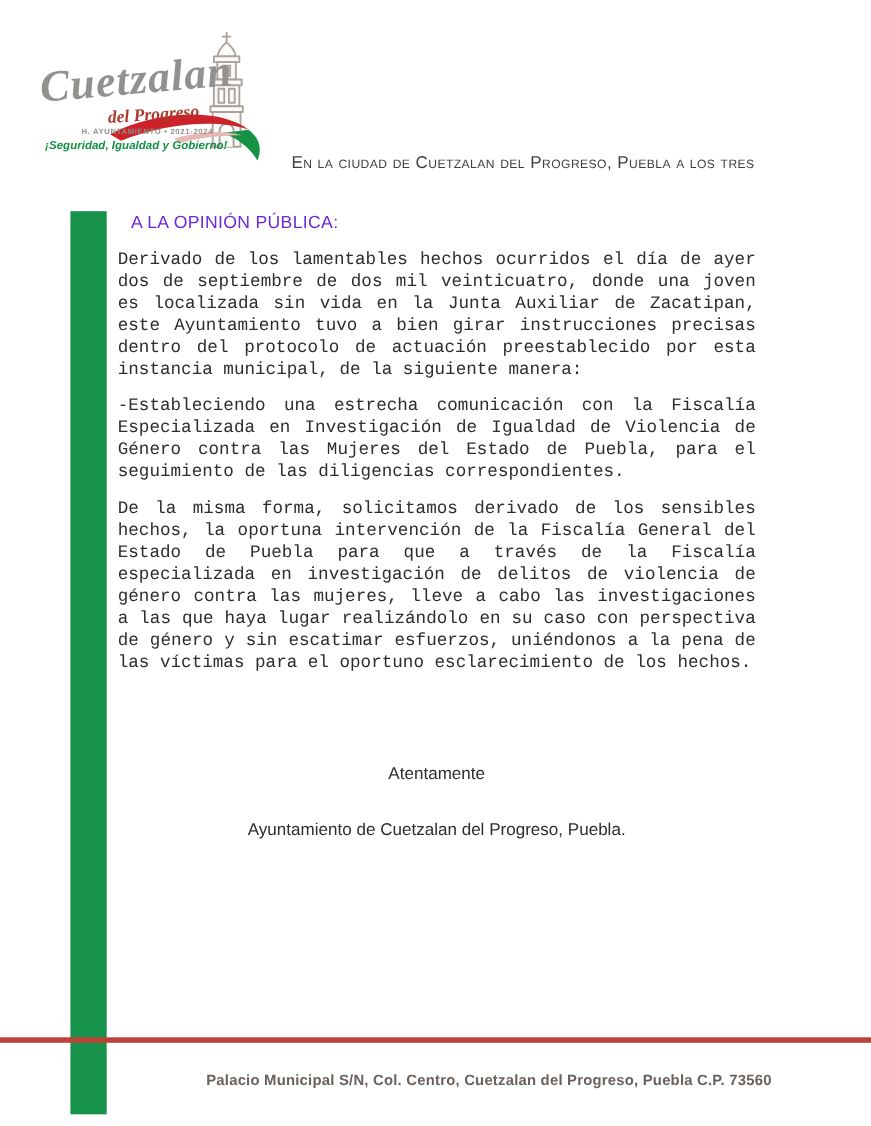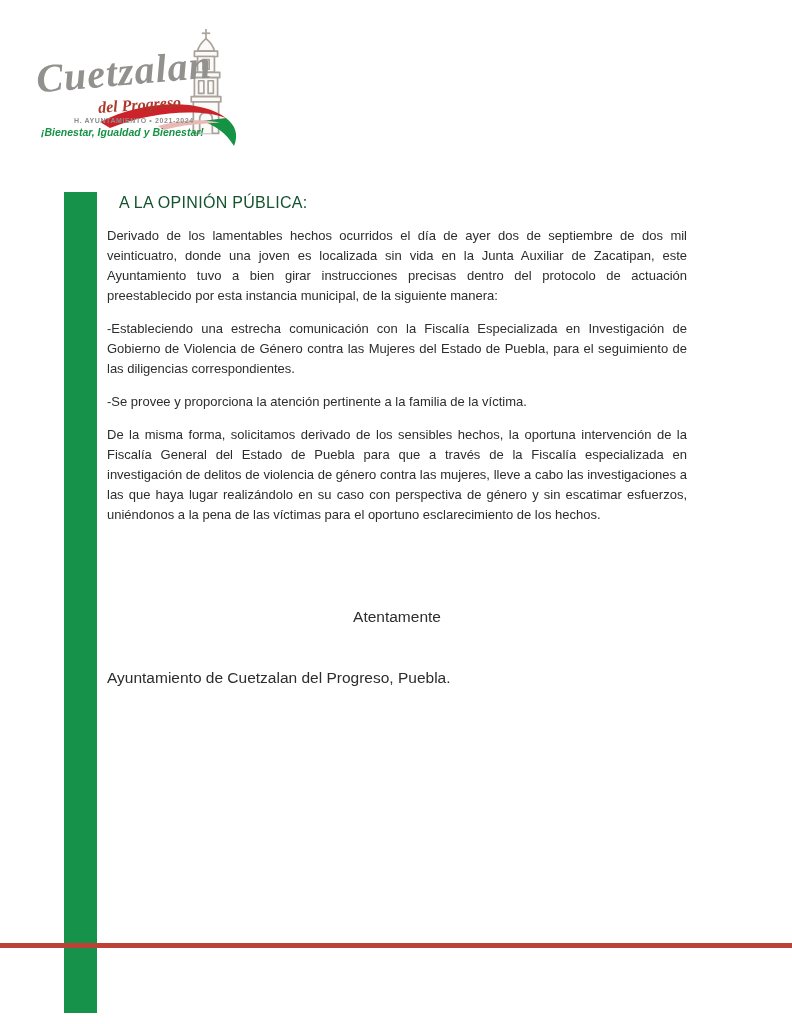--- a/index.html
+++ b/index.html
@@ -65,28 +65,28 @@
     background: #bc4238; z-index: 2;
   }
 
   
   .content {
     position: absolute; left: 107px; top: 194px; width: 580px;
     z-index: 3;
   }
   .heading {
     font-size: 16px; font-weight: normal; letter-spacing: 0.3px;
-    padding-left: 12px; margin: 0 0 14px 0; color: #14532d;
+    padding-left: 12px; margin: 0 0 14px 0; color: #6d28d9;
   }
   .content p {
-    font-size: 13px; line-height: 20px;
-    text-align: justify; margin: 0 0 13px 0;
+    font-size: 16px; line-height: 20px;
+    text-align: justify; margin: 0 0 13px 0; font-family: Liberation Mono, monospace;
   }
   .closing { text-align: center; font-size: 15.5px; margin-top: 83px; }
-  .signature { font-size: 15.5px; margin-top: 43px; }
+  .signature { text-align: center; font-size: 15.5px; margin-top: 33px; }
 
   
   .footer {
     position: absolute; left: 97px; right: 0; top: 974px;
     text-align: center;
     font-size: 13.5px; font-weight: bold;
     color: #6a615a; letter-spacing: 0.2px;
     z-index: 3;
   }
 </style>
@@ -114,33 +114,34 @@
       </g>
     </svg>
     <svg class="ribbon" width="150" height="56" viewBox="0 0 150 56">
       <path d="M2,30 C45,8 102,6 128,26 C100,16 52,20 12,36 Z" fill="#cc2229"></path>
       <path d="M128,26 C137,33 141,42 136,54 C129,42 117,33 104,29 Z" fill="#169245"></path>
       <path d="M60,34 C85,27 108,27 122,31 C104,31 84,33 66,38 Z" fill="#e8b9b4"></path>
     </svg>
     <div class="logo-script">Cuetzalan</div>
     <div class="logo-sub">del Progreso</div>
     <div class="logo-admin">H. AYUNTAMIENTO • 2021-2024</div>
-    <div class="logo-slogan">¡Bienestar, Igualdad y Bienestar!</div>
+    <div class="logo-slogan">¡Seguridad, Igualdad y Gobierno!</div>
   </div>
 
   <div class="dateline">
+    <div>En la ciudad de Cuetzalan del Progreso, Puebla a los tres</div>
   </div>
 
   <div class="green-bar"></div>
 
   <div class="content">
     <h1 class="heading">A LA OPINIÓN PÚBLICA:</h1>
     <p>Derivado de los lamentables hechos ocurridos el día de ayer dos de septiembre de dos mil veinticuatro, donde una joven es localizada sin vida en la Junta Auxiliar de Zacatipan, este Ayuntamiento tuvo a bien girar instrucciones precisas dentro del protocolo de actuación preestablecido por esta instancia municipal, de la siguiente manera:</p>
-    <p>-Estableciendo una estrecha comunicación con la Fiscalía Especializada en Investigación de Gobierno de Violencia de Género contra las Mujeres del Estado de Puebla, para el seguimiento de las diligencias correspondientes.</p>
-    <p>-Se provee y proporciona la atención pertinente a la familia de la víctima.</p>
+    <p>-Estableciendo una estrecha comunicación con la Fiscalía Especializada en Investigación de Igualdad de Violencia de Género contra las Mujeres del Estado de Puebla, para el seguimiento de las diligencias correspondientes.</p>
     <p>De la misma forma, solicitamos derivado de los sensibles hechos, la oportuna intervención de la Fiscalía General del Estado de Puebla para que a través de la Fiscalía especializada en investigación de delitos de violencia de género contra las mujeres, lleve a cabo las investigaciones a las que haya lugar realizándolo en su caso con perspectiva de género y sin escatimar esfuerzos, uniéndonos a la pena de las víctimas para el oportuno esclarecimiento de los hechos.</p>
     <div class="closing">Atentamente</div>
     <div class="signature">Ayuntamiento de Cuetzalan del Progreso, Puebla.</div>
   </div>
 
   <div class="red-line"></div>
+  <div class="footer">Palacio Municipal S/N, Col. Centro, Cuetzalan del Progreso, Puebla C.P. 73560</div>
 
 </div>
 
 </body></html>

